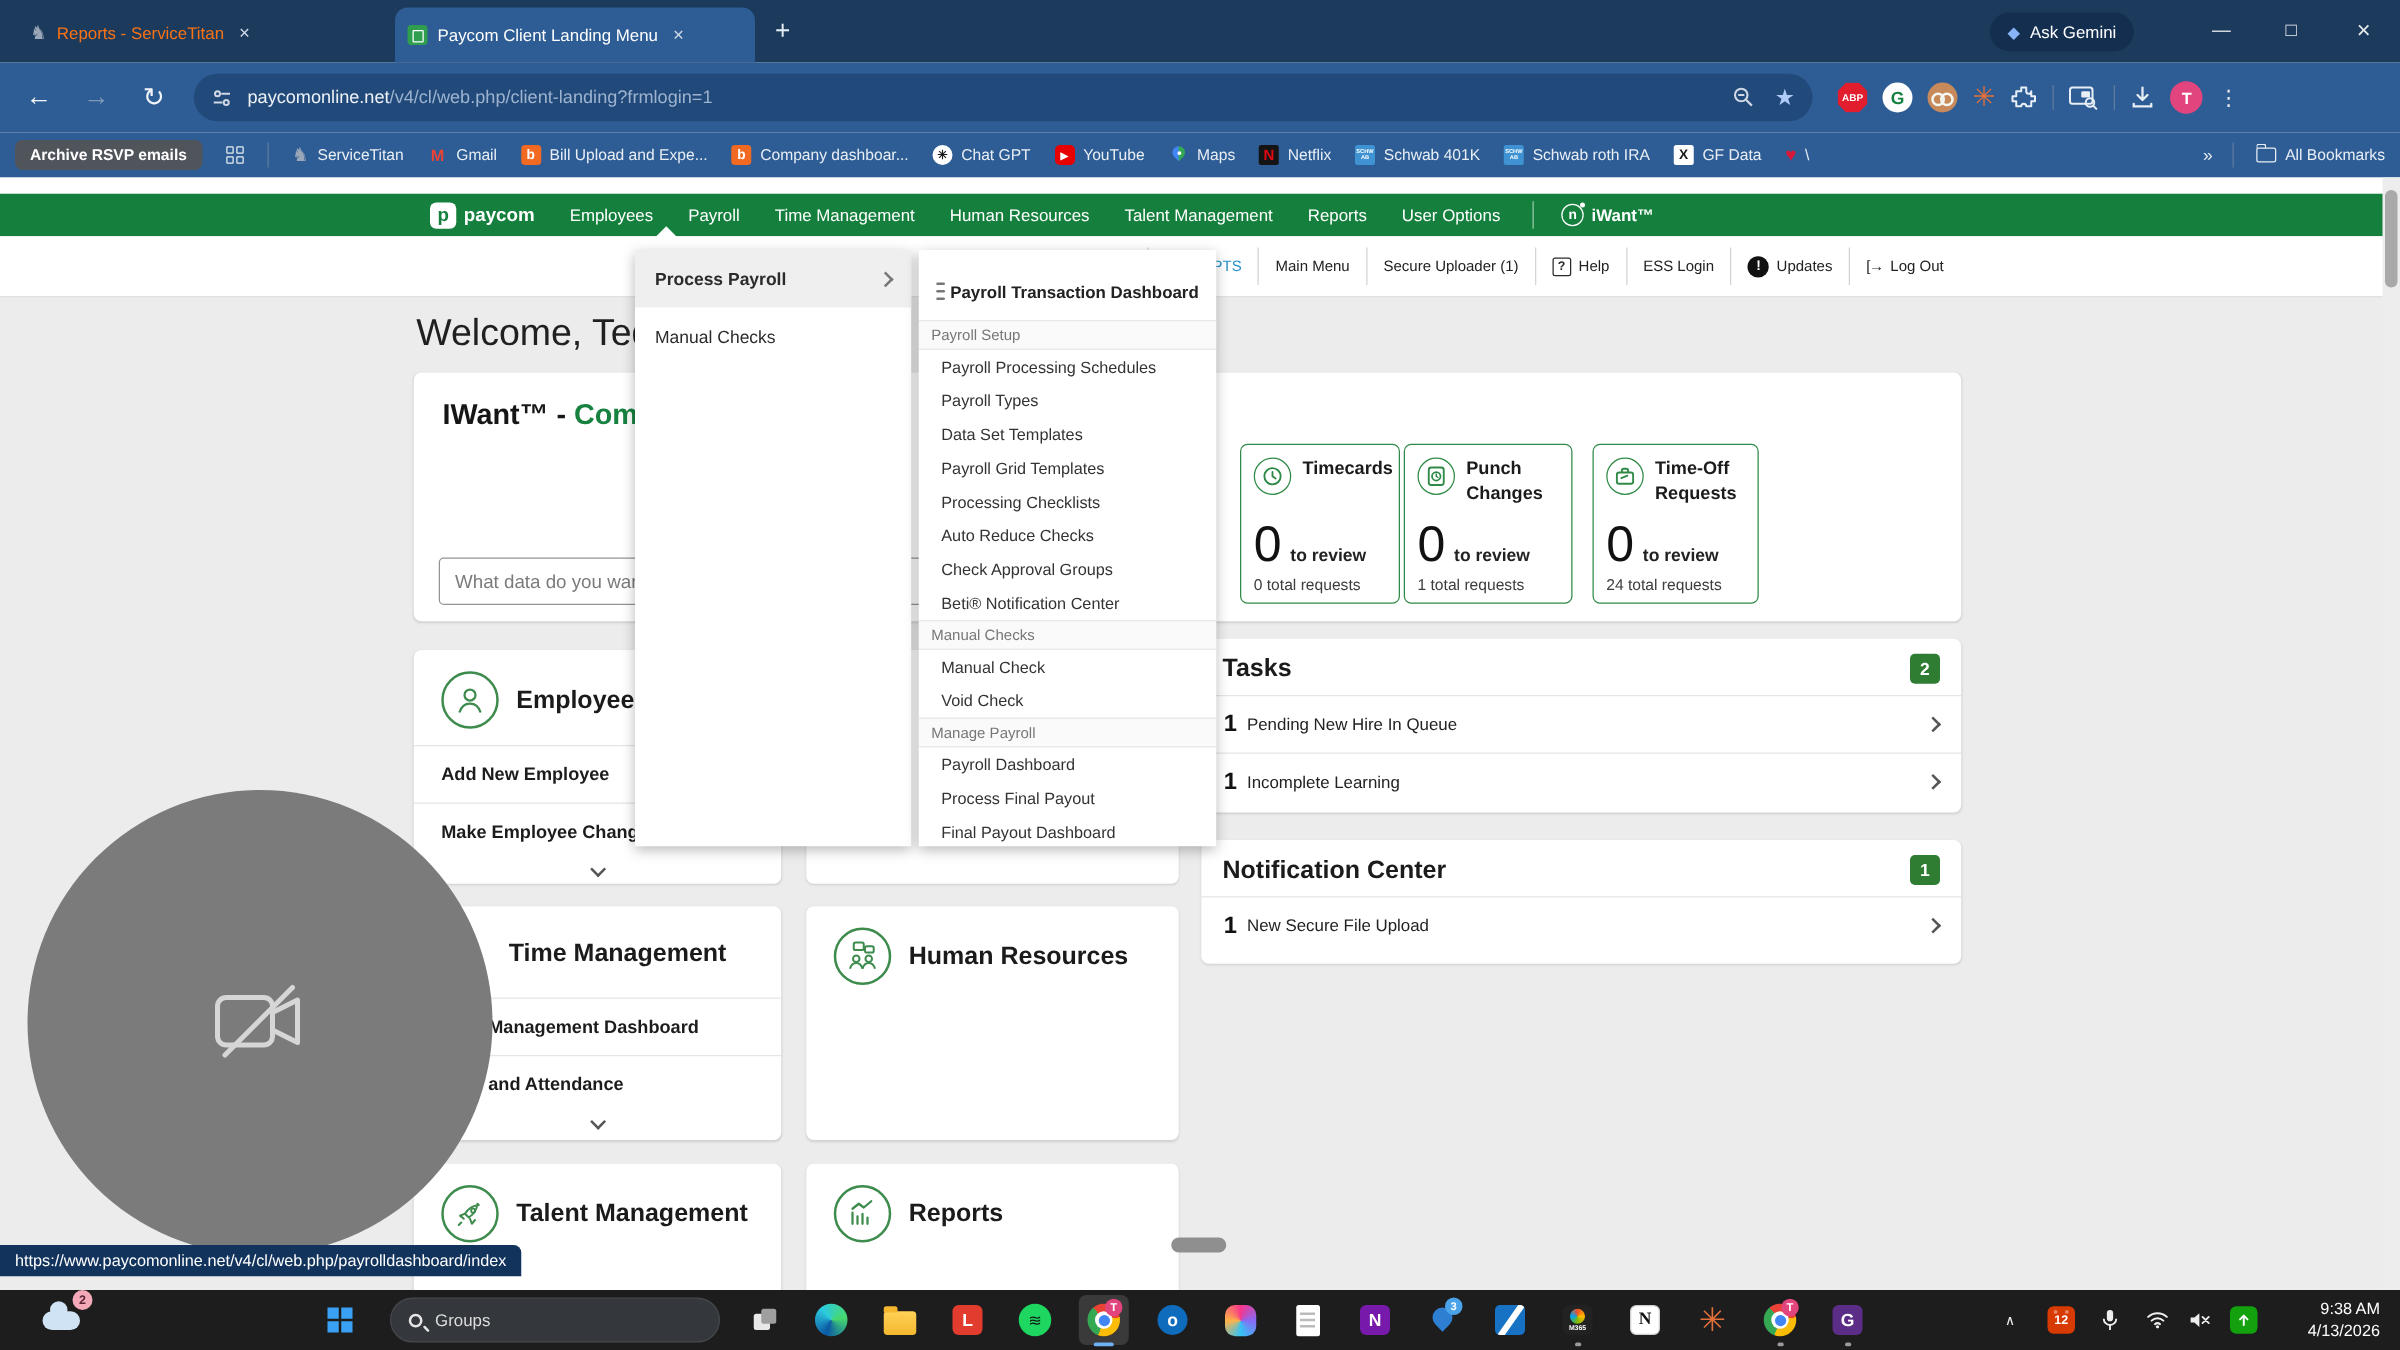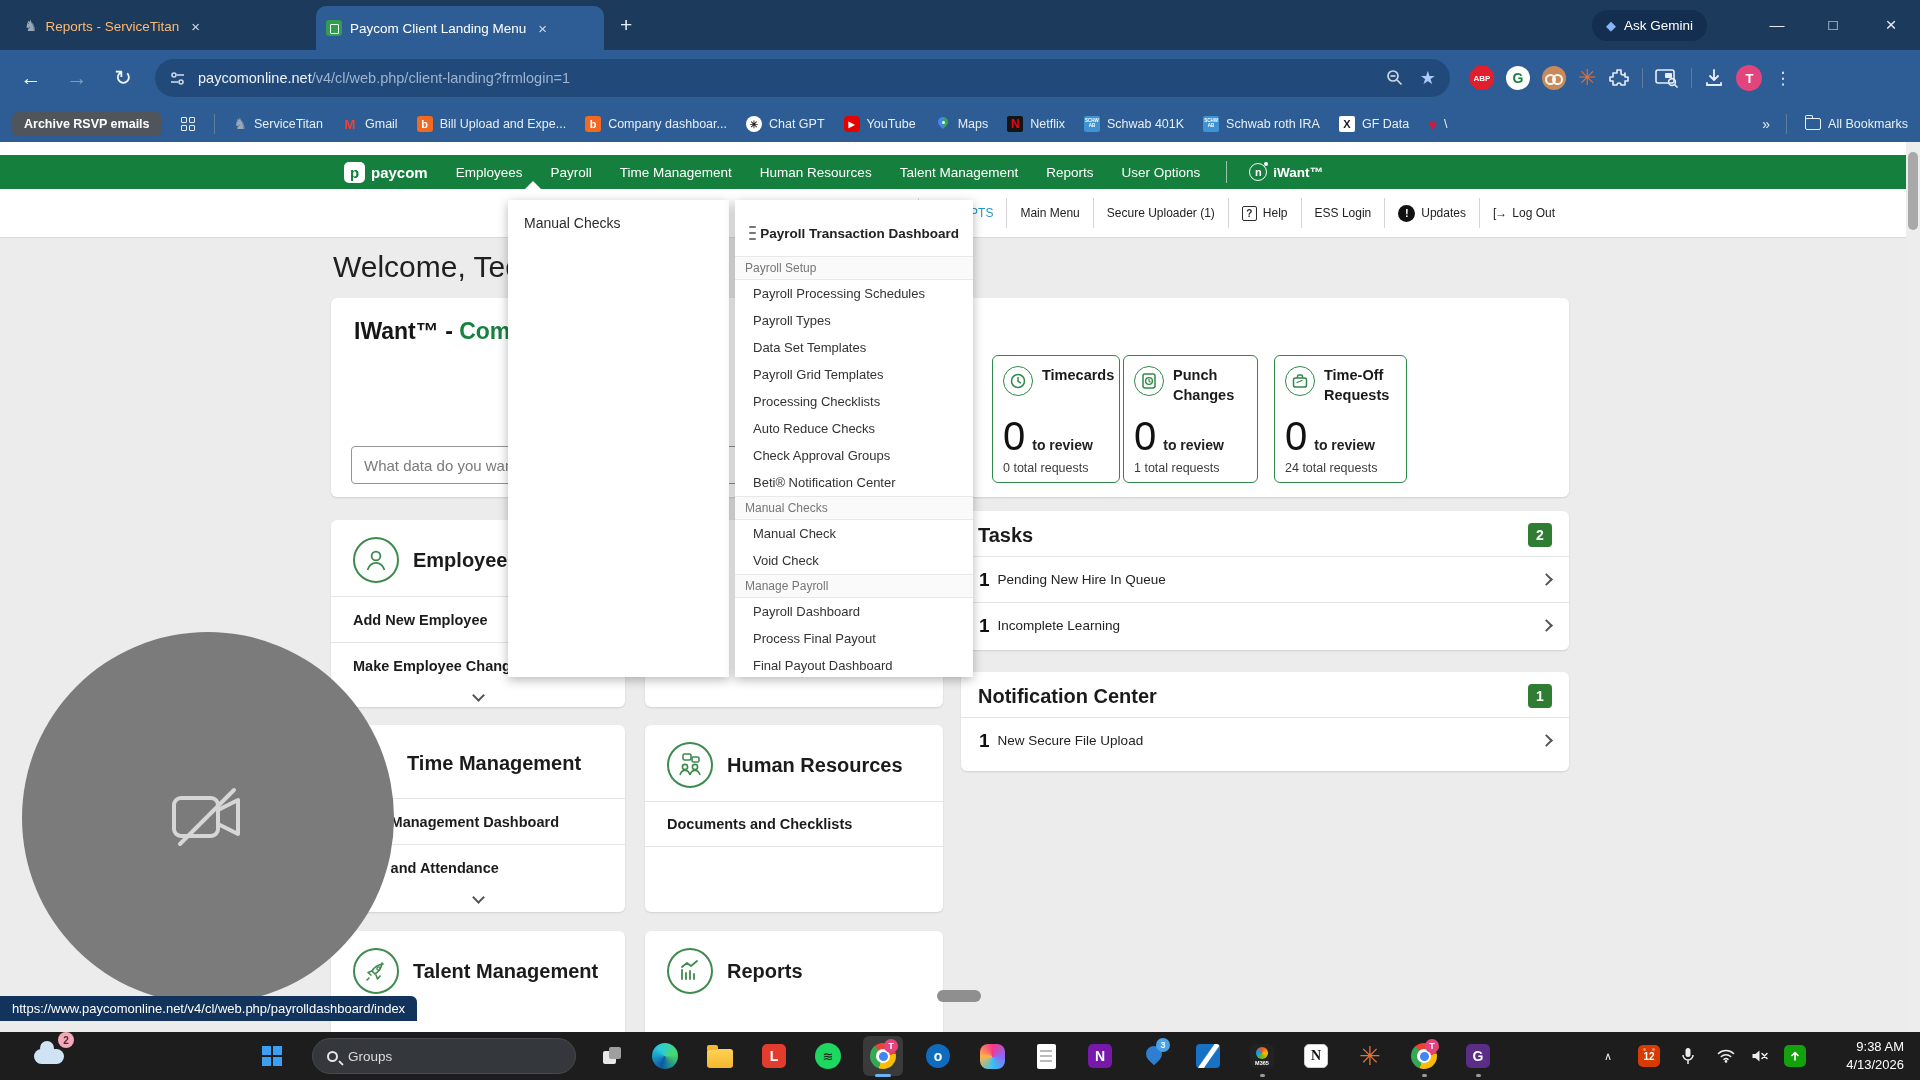--- a/index.html
+++ b/index.html
@@ -3,21 +3,21 @@
 <meta charset="utf-8">
 <style>
   *{margin:0;padding:0;box-sizing:border-box;font-family:"Liberation Sans",sans-serif;}
   html,body{width:1920px;height:1080px;overflow:hidden;background:#ececec;}
   .abs{position:absolute;}
   #root{position:relative;width:1920px;height:1080px;overflow:hidden;background:#ececec;}
 
   
   .tabstrip{left:0;top:0;width:1920px;height:50px;background:#1b3a5c;}
   .tab{display:flex;align-items:center;gap:8px;padding:0 10px;border-radius:10px 10px 0 0;cursor:pointer;}
-  .tab-title{font-size:13.5px;color:#fdba74;white-space:nowrap;overflow:hidden;max-width:210px;}
+  .tab-title{font-size:13.5px;color:#f97316;white-space:nowrap;overflow:hidden;max-width:210px;}
   .tab.active{background:#2d5d94;}
   .tab.active .tab-title{color:#fff;}
   .tab-close{color:#cfd9e6;font-size:15px;padding:0 4px;border-radius:50%;}
   .favsq{width:16px;height:16px;border-radius:3px;background:#2f9e4f;position:relative;flex:0 0 16px;}
   .favsq::after{content:"";position:absolute;left:4px;top:4px;width:7px;height:8px;border:1.6px solid #fff;border-radius:1px;}
   .knight{font-size:15px;color:#9aa7b8;}
   .newtab{color:#e4ecf5;font-size:21px;line-height:1;}
   .gemini{display:flex;align-items:center;gap:8px;background:#142e4f;border-radius:16px;color:#fff;font-size:13.5px;padding:0 14px;height:31px;}
   .gem-ic{color:#8ab4f8;font-size:13px;}
   .winbtn{color:#e8eaed;font-size:15px;width:30px;text-align:center;}
@@ -417,23 +417,20 @@
           <rect x="7" y="2" width="8" height="6" rx="1.5" fill="none" stroke="#3d8b4d" stroke-width="1.6"></rect>
           <rect x="16" y="5" width="7" height="5" rx="1.5" fill="none" stroke="#3d8b4d" stroke-width="1.6"></rect>
           <circle cx="9" cy="15" r="2.6" fill="none" stroke="#3d8b4d" stroke-width="1.6"></circle>
             <path d="M4 23c1-3.4 3-4.6 5-4.6s4 1.2 5 4.6" fill="none" stroke="#3d8b4d" stroke-width="1.6"></path>
           <circle cx="19" cy="15" r="2.6" fill="none" stroke="#3d8b4d" stroke-width="1.6"></circle>
             <path d="M14 23c1-3.4 3-4.6 5-4.6s4 1.2 5 4.6" fill="none" stroke="#3d8b4d" stroke-width="1.6"></path>
         </svg>
       </span>
       <span class="cardtitle">Human Resources</span>
     </div>
-    <div style="margin-top:13px;">
-      <div class="cardlink" style="border-bottom:1px solid #e5e5e5;">Documents and Checklists</div>
-    </div>
   </div>
 
   <div class="abs card" style="left:331px;top:931px;width:294px;height:101px;border-radius:6px 6px 0 0;">
     <div class="cardhead">
       <span class="iconcirc">
         <svg width="26" height="26" viewBox="0 0 26 26">
           <path d="M20 6c-4.5.5-8.5 3-11 7l3 3c4-2.5 6.5-6.5 7-11z" fill="none" stroke="#3d8b4d" stroke-width="1.6" stroke-linejoin="round"></path>
           <circle cx="15.5" cy="10.5" r="1.6" fill="none" stroke="#3d8b4d" stroke-width="1.4"></circle>
           <path d="M9 13l-4 1.5L8 17M13 17l1.5 4L17 18M6 20l-2 2" fill="none" stroke="#3d8b4d" stroke-width="1.6" stroke-linecap="round" stroke-linejoin="round"></path>
         </svg>
@@ -534,20 +531,24 @@
     <div style="margin-top:9px;">
       <div class="trow">
         <span class="tcount">1</span>
         <span class="tlabel">New Secure File Upload</span>
         <span class="chev right"></span>
       </div>
     </div>
   </div>
 
   <div class="abs panel" style="left:508px;top:200px;width:221px;height:477px;">
+    <div class="p1row sel">
+      <span>Process Payroll</span>
+      <span class="chev right" style="margin-left:auto;border-color:#777;"></span>
+    </div>
     <div class="p1row">
         <span>Manual Checks</span>
       </div>
   </div>
 
   <div class="abs panel" style="left:735px;top:200px;width:238px;height:477px;overflow:hidden;">
     <div class="p2top">
       <span class="hamb">
           <span></span>
           <span></span>

